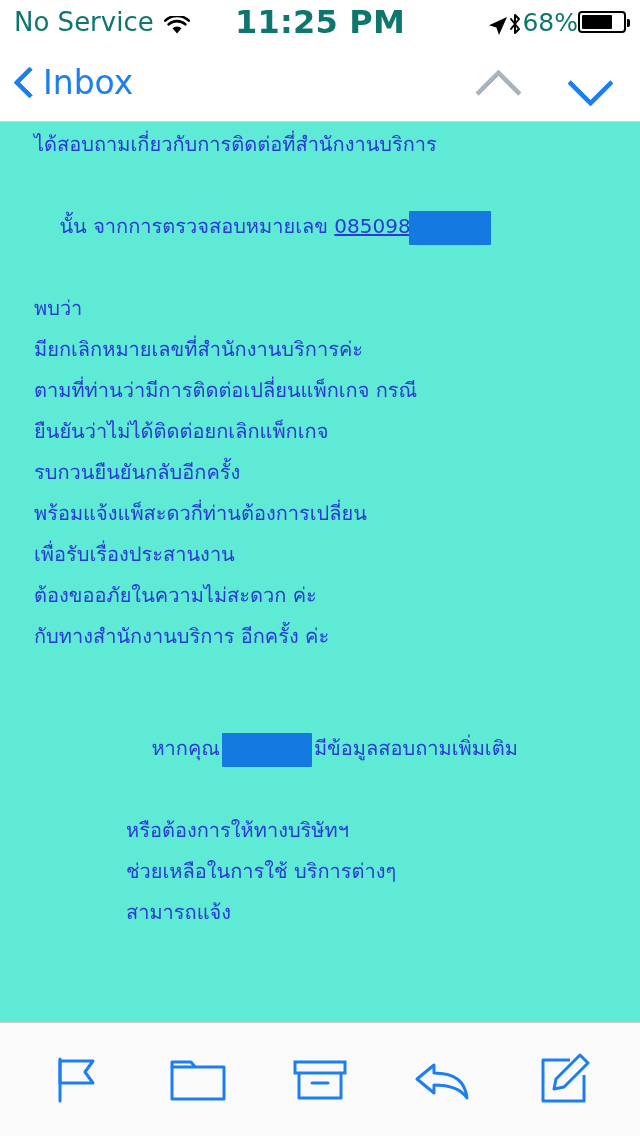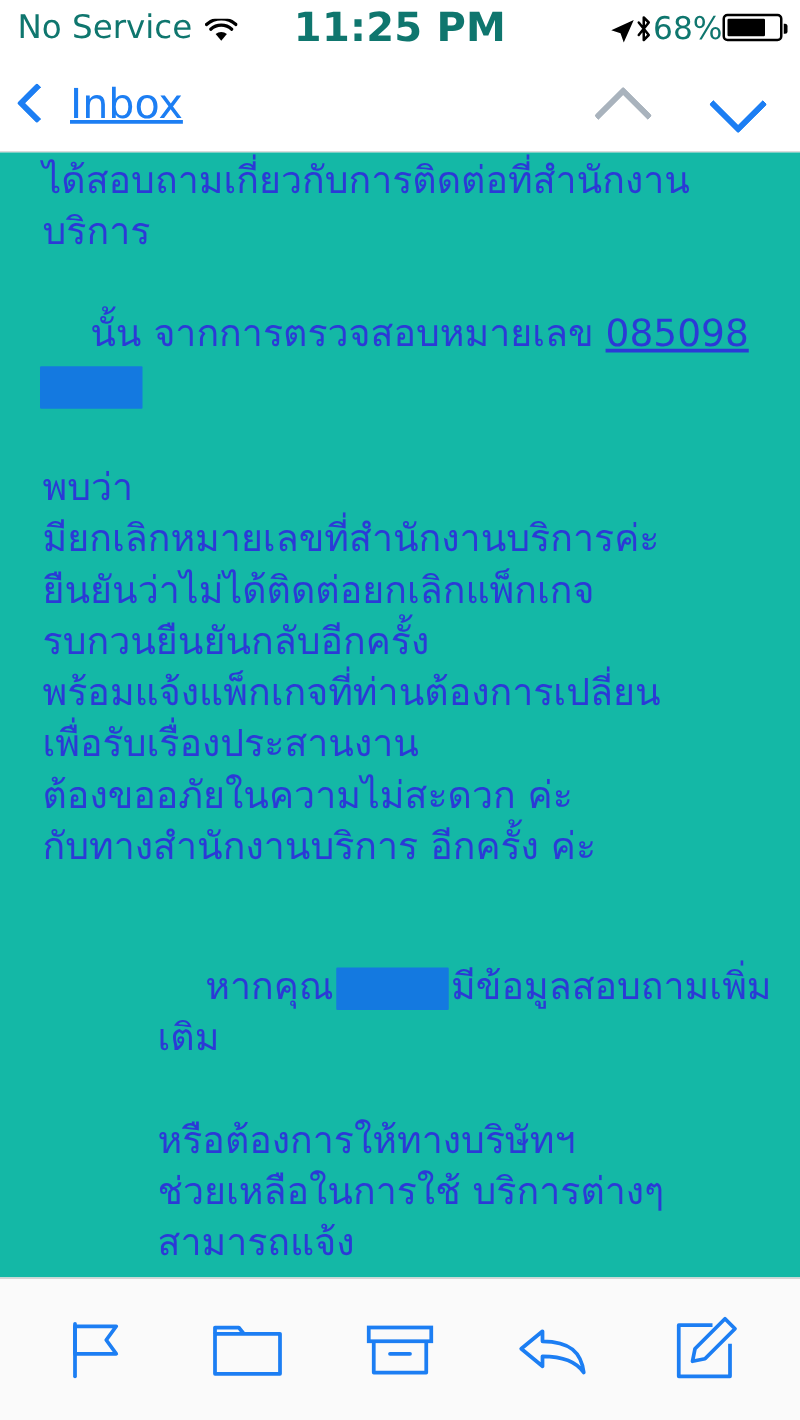--- a/index.html
+++ b/index.html
@@ -86,25 +86,24 @@
     align-items: center;
     padding: 0 18px 0 14px;
     box-sizing: border-box;
     background: #fff;
     border-bottom: 1px solid #cfcfcf;
     position: relative;
   }
   .back-btn {
     display: flex;
     align-items: center;
-    gap: 16px;
+    gap: 3px;
     color: #1c7ef3;
     font-size: 33px;
     cursor: pointer;
-    text-decoration: underline;
   }
   .chevron-left {
     width: 20px; height: 34px;
     position: relative;
     display: inline-block;
     margin-right: 6px;
   }
   .chevron-left:before {
     content: "";
     position: absolute;
@@ -143,25 +142,25 @@
   .chev-down:before { top: -1px; transform: rotate(-45deg); }
 
   
   .message-body {
     position: absolute;
     top: 122px;
     bottom: 114px;
     left: 0;
     right: 0;
     overflow: hidden;
-    background: #14b8a6;
+    background: #5eead4;
     padding: 6px 20px 0 34px;
     box-sizing: border-box;
     color: #2b3ad6;
-    font-size: 30px;
+    font-size: 20px;
     line-height: 41px;
     font-family: "DejaVu Sans", "Liberation Sans", sans-serif;
   }
   .msg-line {
     white-space: pre-wrap;
     word-break: break-word;
   }
   .msg-line.clipped-top {
     margin-top: -4px;
   }
@@ -252,23 +251,24 @@
 <div class="message-body">
 
   <div class="msg-line clipped-top">ได้สอบถามเกี่ยวกับการติดต่อที่สำนักงานบริการ</div>
 
   <div class="msg-line">
     <span>นั้น จากการตรวจสอบหมายเลข </span><span class="underline">085098</span><span class="redact redact-phone"></span>
   </div>
 
   <div class="msg-line">พบว่า</div>
   <div class="msg-line">มียกเลิกหมายเลขที่สำนักงานบริการค่ะ</div>
+  <div class="msg-line">ตามที่ท่านว่ามีการติดต่อเปลี่ยนแพ็กเกจ กรณี</div>
   <div class="msg-line">ยืนยันว่าไม่ได้ติดต่อยกเลิกแพ็กเกจ</div>
   <div class="msg-line">รบกวนยืนยันกลับอีกครั้ง</div>
-  <div class="msg-line">พร้อมแจ้งแพ็กเกจที่ท่านต้องการเปลี่ยน</div>
+  <div class="msg-line">พร้อมแจ้งแพ็สะดวกี่ท่านต้องการเปลี่ยน</div>
   <div class="msg-line">เพื่อรับเรื่องประสานงาน</div>
   <div class="msg-line">ต้องขออภัยในความไม่สะดวก ค่ะ</div>
   <div class="msg-line">กับทางสำนักงานบริการ อีกครั้ง ค่ะ</div>
 
   <div style="height:30px"></div>
 
   <div class="msg-line indent">
     <span>หากคุณ</span><span class="redact redact-name"></span><span>มีข้อมูลสอบถามเพิ่มเติม</span>
   </div>
   <div class="msg-line indent">หรือต้องการให้ทางบริษัทฯ</div>

